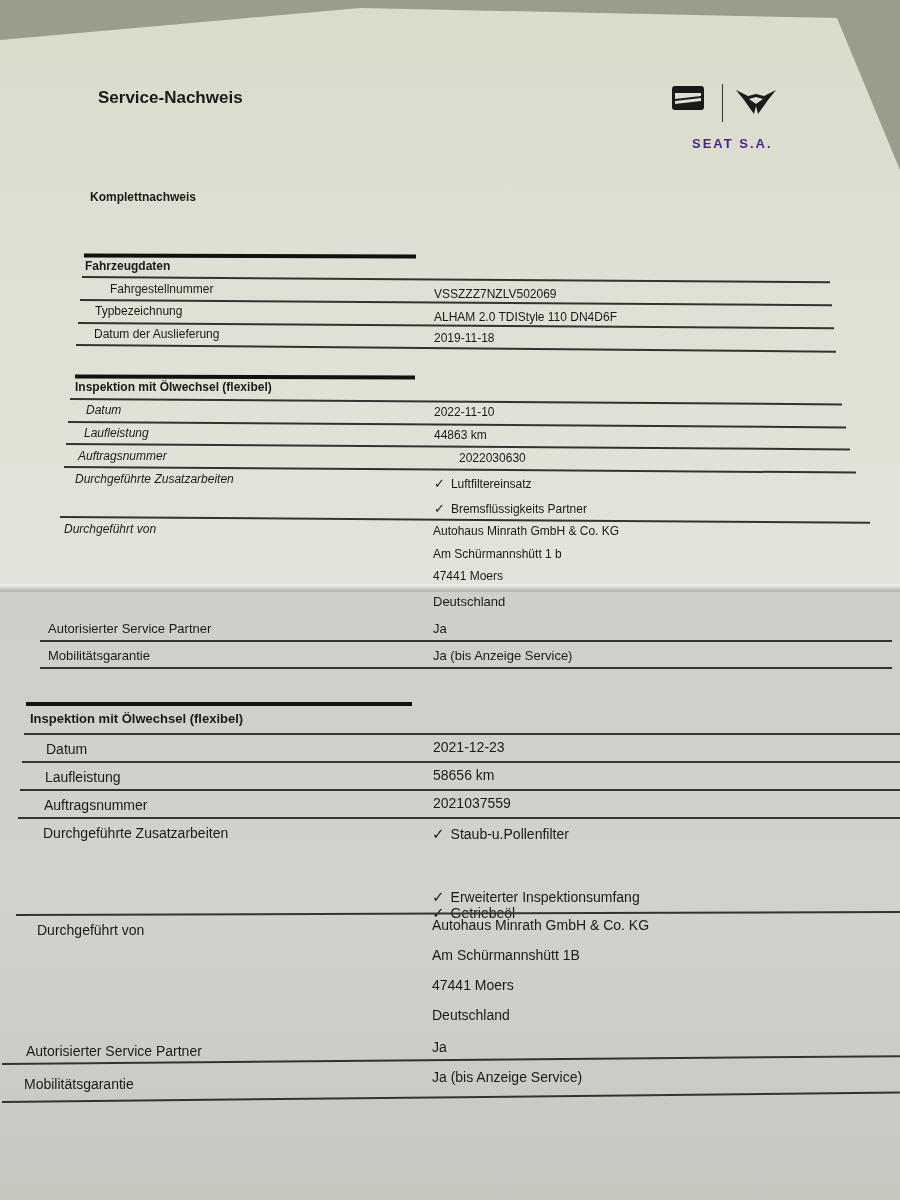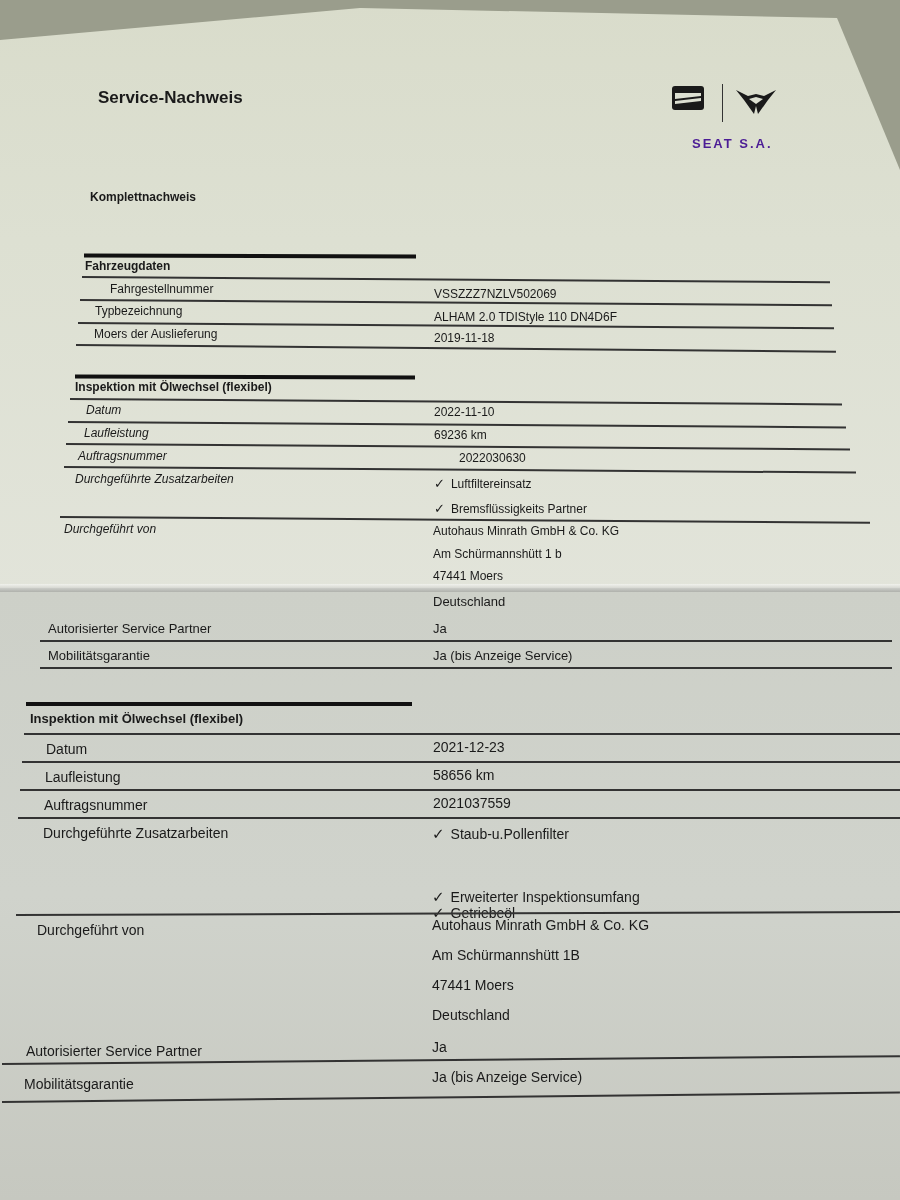--- a/index.html
+++ b/index.html
@@ -67,34 +67,34 @@
 <div class="hline" style="left:82px;top:276px;width:748px;transform:rotate(0.4deg);"></div>
 
 <div class="abs lbl" style="left:110px;top:282px;">Fahrgestellnummer</div>
 <div class="abs val" style="left:434px;top:287px;text-align:right;">VSSZZZ7NZLV502069</div>
 <div class="hline" style="left:80px;top:299px;width:752px;transform:rotate(0.4deg);"></div>
 
 <div class="abs lbl" style="left:95px;top:304px;">Typbezeichnung</div>
 <div class="abs val" style="left:434px;top:310px;">ALHAM 2.0 TDIStyle 110 DN4D6F</div>
 <div class="hline" style="left:78px;top:322px;width:756px;transform:rotate(0.4deg);"></div>
 
-<div class="abs lbl" style="left:94px;top:327px;">Moers der Auslieferung</div>
+<div class="abs lbl" style="left:94px;top:327px;">Datum der Auslieferung</div>
 <div class="abs val" style="left:434px;top:331px;">2019-11-18</div>
 <div class="hline" style="left:76px;top:344px;width:760px;transform:rotate(0.5deg);"></div>
 
 <div class="sec-bar" style="left:75px;top:375px;width:340px;transform:rotate(0.2deg);"></div>
 <div class="abs sec-title" style="left:75px;top:380px;">Inspektion mit Ölwechsel (flexibel)</div>
 <div class="hline" style="left:70px;top:398px;width:772px;transform:rotate(0.4deg);"></div>
 
 <div class="abs lbl" style="left:86px;top:403px;font-style:italic;">Datum</div>
 <div class="abs val" style="left:434px;top:405px;">2022-11-10</div>
 <div class="hline" style="left:68px;top:421px;width:778px;transform:rotate(0.4deg);"></div>
 
 <div class="abs lbl" style="left:84px;top:426px;font-style:italic;">Laufleistung</div>
-<div class="abs val" style="left:434px;top:428px;">69236 km</div>
+<div class="abs val" style="left:434px;top:428px;">44863 km</div>
 <div class="hline" style="left:66px;top:443px;width:784px;transform:rotate(0.4deg);"></div>
 
 <div class="abs lbl" style="left:78px;top:449px;font-style:italic;">Auftragsnummer</div>
 <div class="abs val" style="left:459px;top:451px;">2022030630</div>
 <div class="hline" style="left:64px;top:466px;width:792px;transform:rotate(0.4deg);"></div>
 
 <div class="abs lbl" style="left:75px;top:472px;font-style:italic;">Durchgeführte Zusatzarbeiten</div>
 <div class="abs val" style="left:434px;top:476px;"><span class="check">✓</span><span>Luftfiltereinsatz</span></div>
 <div class="abs val" style="left:434px;top:501px;"><span class="check">✓</span><span>Bremsflüssigkeits Partner</span></div>
 <div class="hline" style="left:60px;top:516px;width:810px;transform:rotate(0.4deg);"></div>

